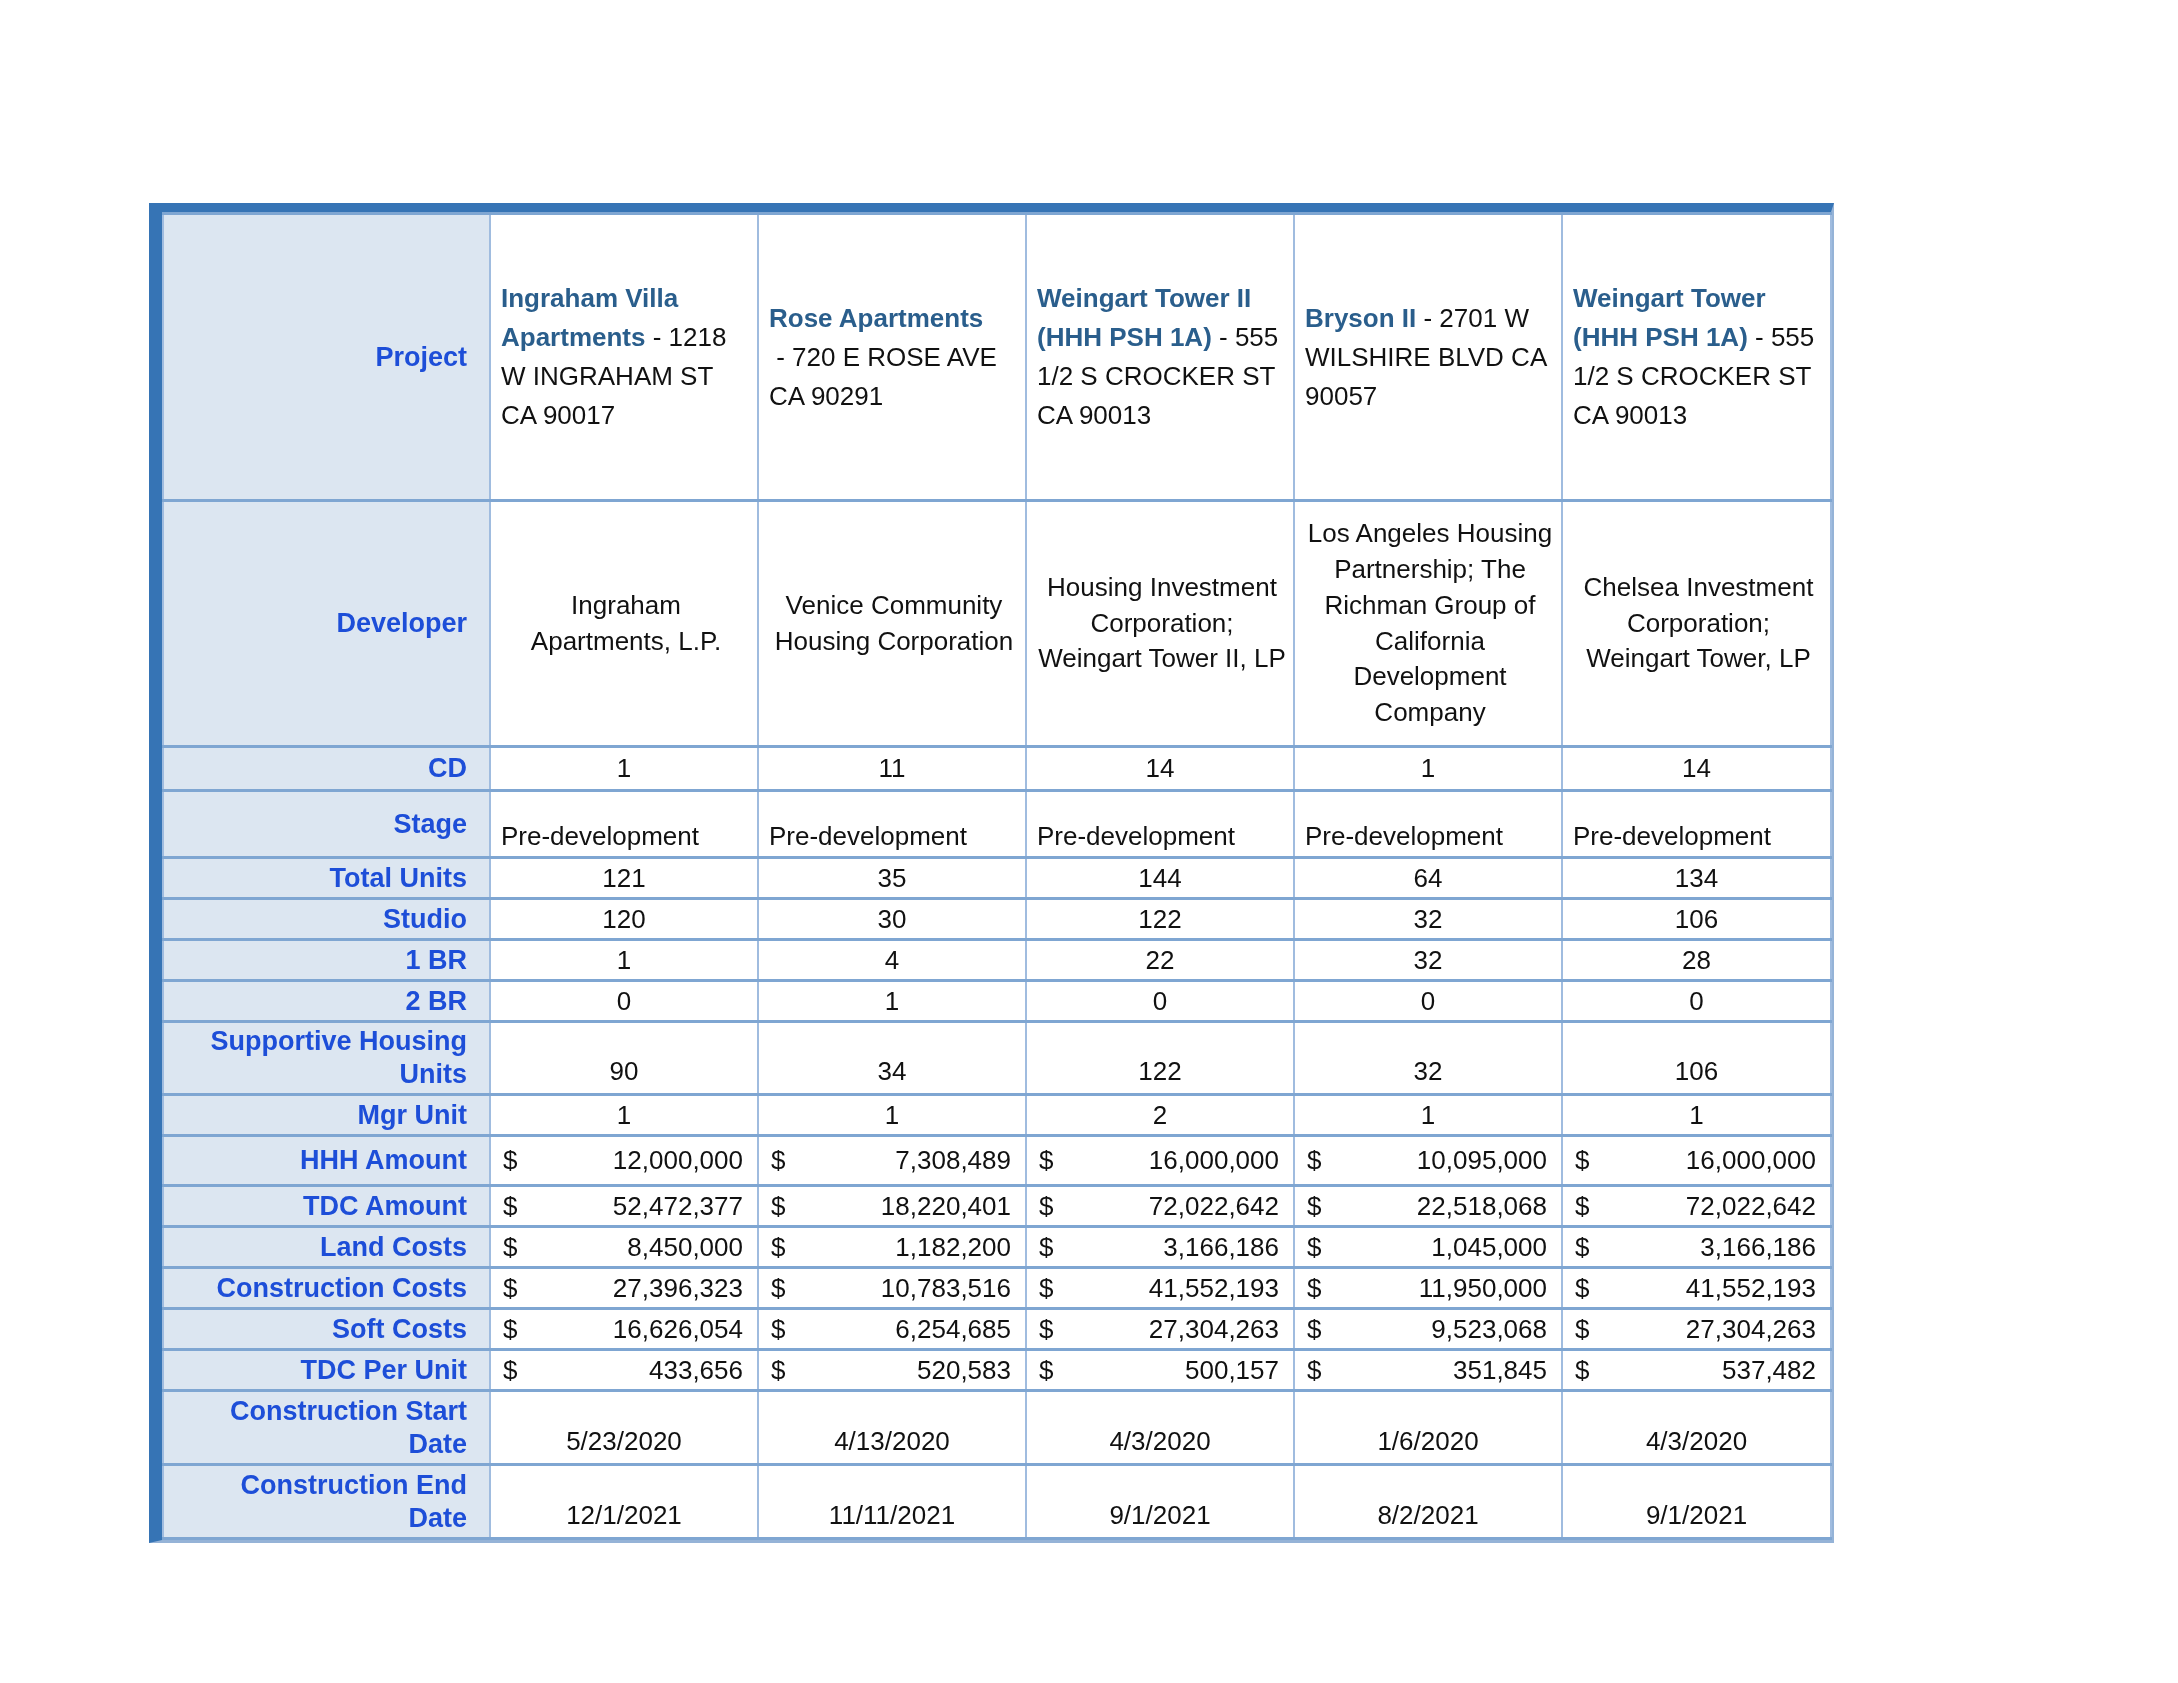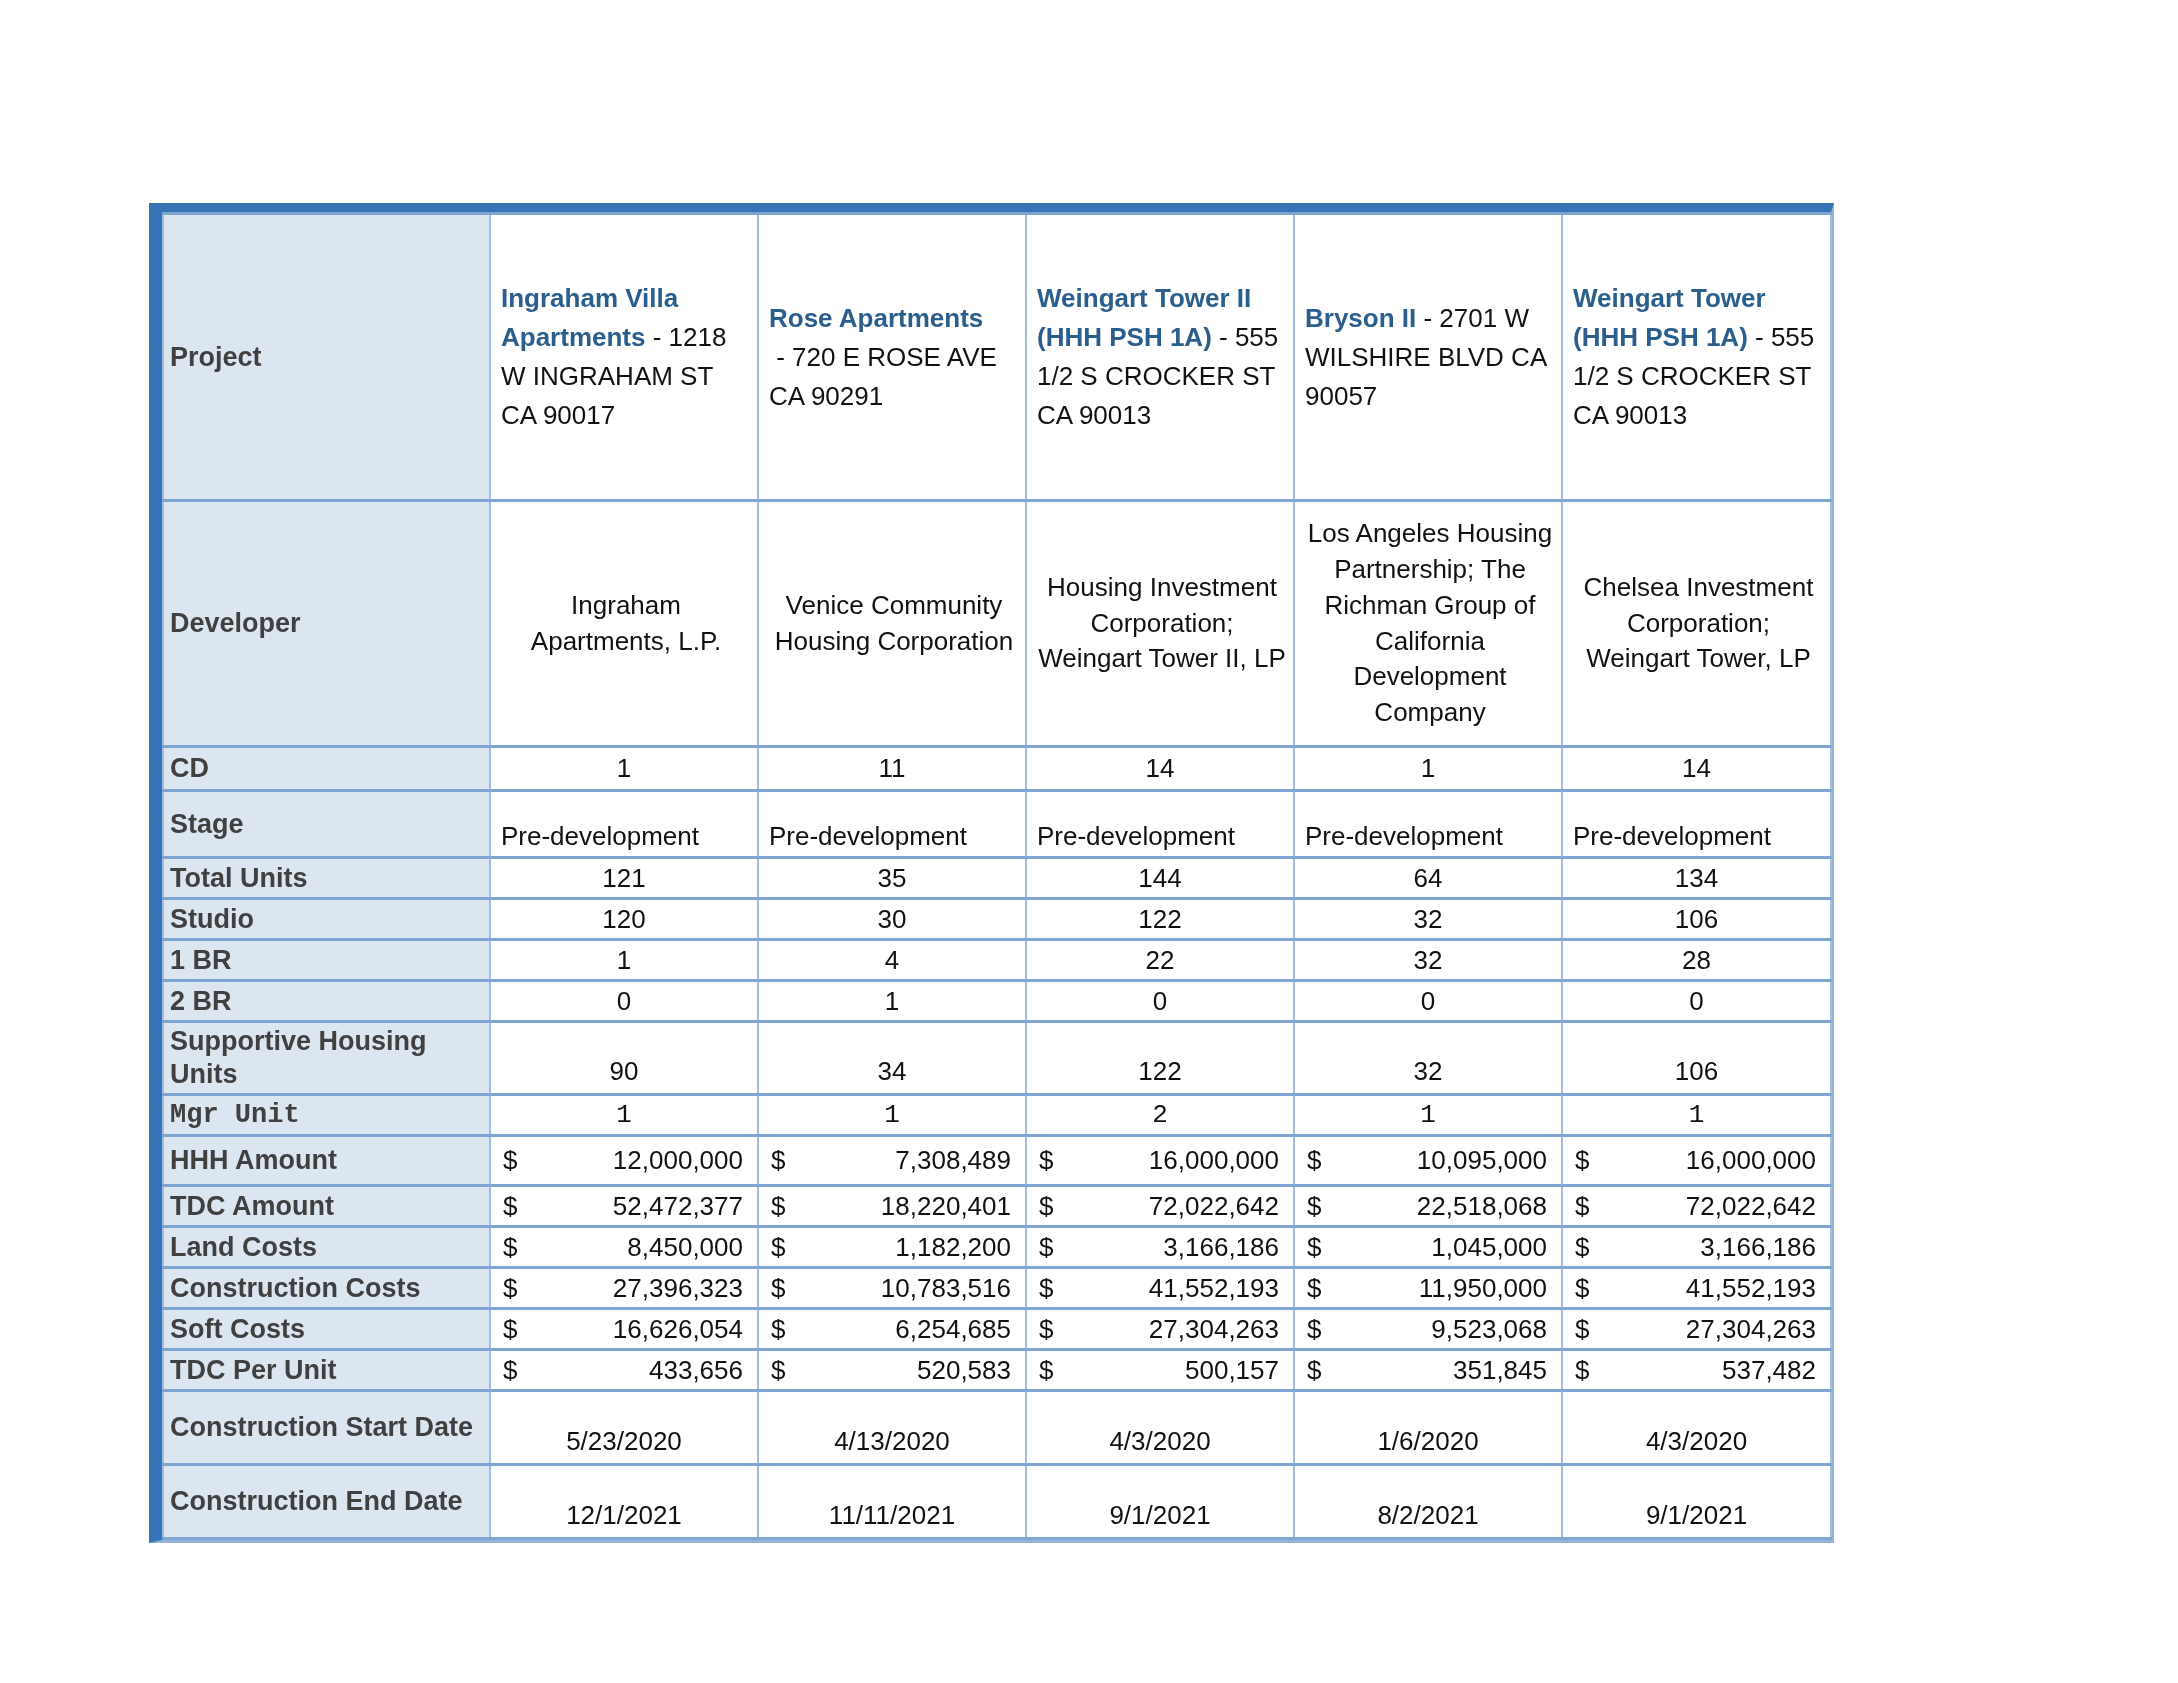--- a/index.html
+++ b/index.html
@@ -41,24 +41,24 @@
     border-top: 3px solid #7FA6D2;
     border-bottom: 3px solid #7FA6D2;
     overflow: hidden;
     padding: 0;
   }
   th.rowhdr {
     background: #DCE6F1;
     font-weight: bold;
     font-size: 27px;
     line-height: 1.22;
-    text-align: left;
+    text-align: right;
     vertical-align: middle;
-    color: #404040;
-    padding: 2px 6px;
+    color: #1d4ed8;
+    padding: 2px 22px;
   }
   td.cell { background: #ffffff; font-size: 26px; }
   
   td.c-project {
     vertical-align: middle;
     text-align: left;
     padding: 6px 8px 6px 10px;
     line-height: 1.5;
     font-size: 26px;
   }
@@ -175,21 +175,21 @@
             <td class="cell c-center">0</td>
           </tr>
           <tr style="height: 73px;">
             <th class="rowhdr">Supportive Housing Units</th>
             <td class="cell c-centerbottom">90</td>
             <td class="cell c-centerbottom">34</td>
             <td class="cell c-centerbottom">122</td>
             <td class="cell c-centerbottom">32</td>
             <td class="cell c-centerbottom">106</td>
           </tr>
-          <tr style="height: 41px; font-family: Liberation Mono, monospace;">
+          <tr style="height: 41px;">
             <th class="rowhdr">Mgr Unit</th>
             <td class="cell c-center">1</td>
             <td class="cell c-center">1</td>
             <td class="cell c-center">2</td>
             <td class="cell c-center">1</td>
             <td class="cell c-center">1</td>
           </tr>
           <tr style="height: 50px;">
             <th class="rowhdr">HHH Amount</th>
             <td class="cell c-money">

